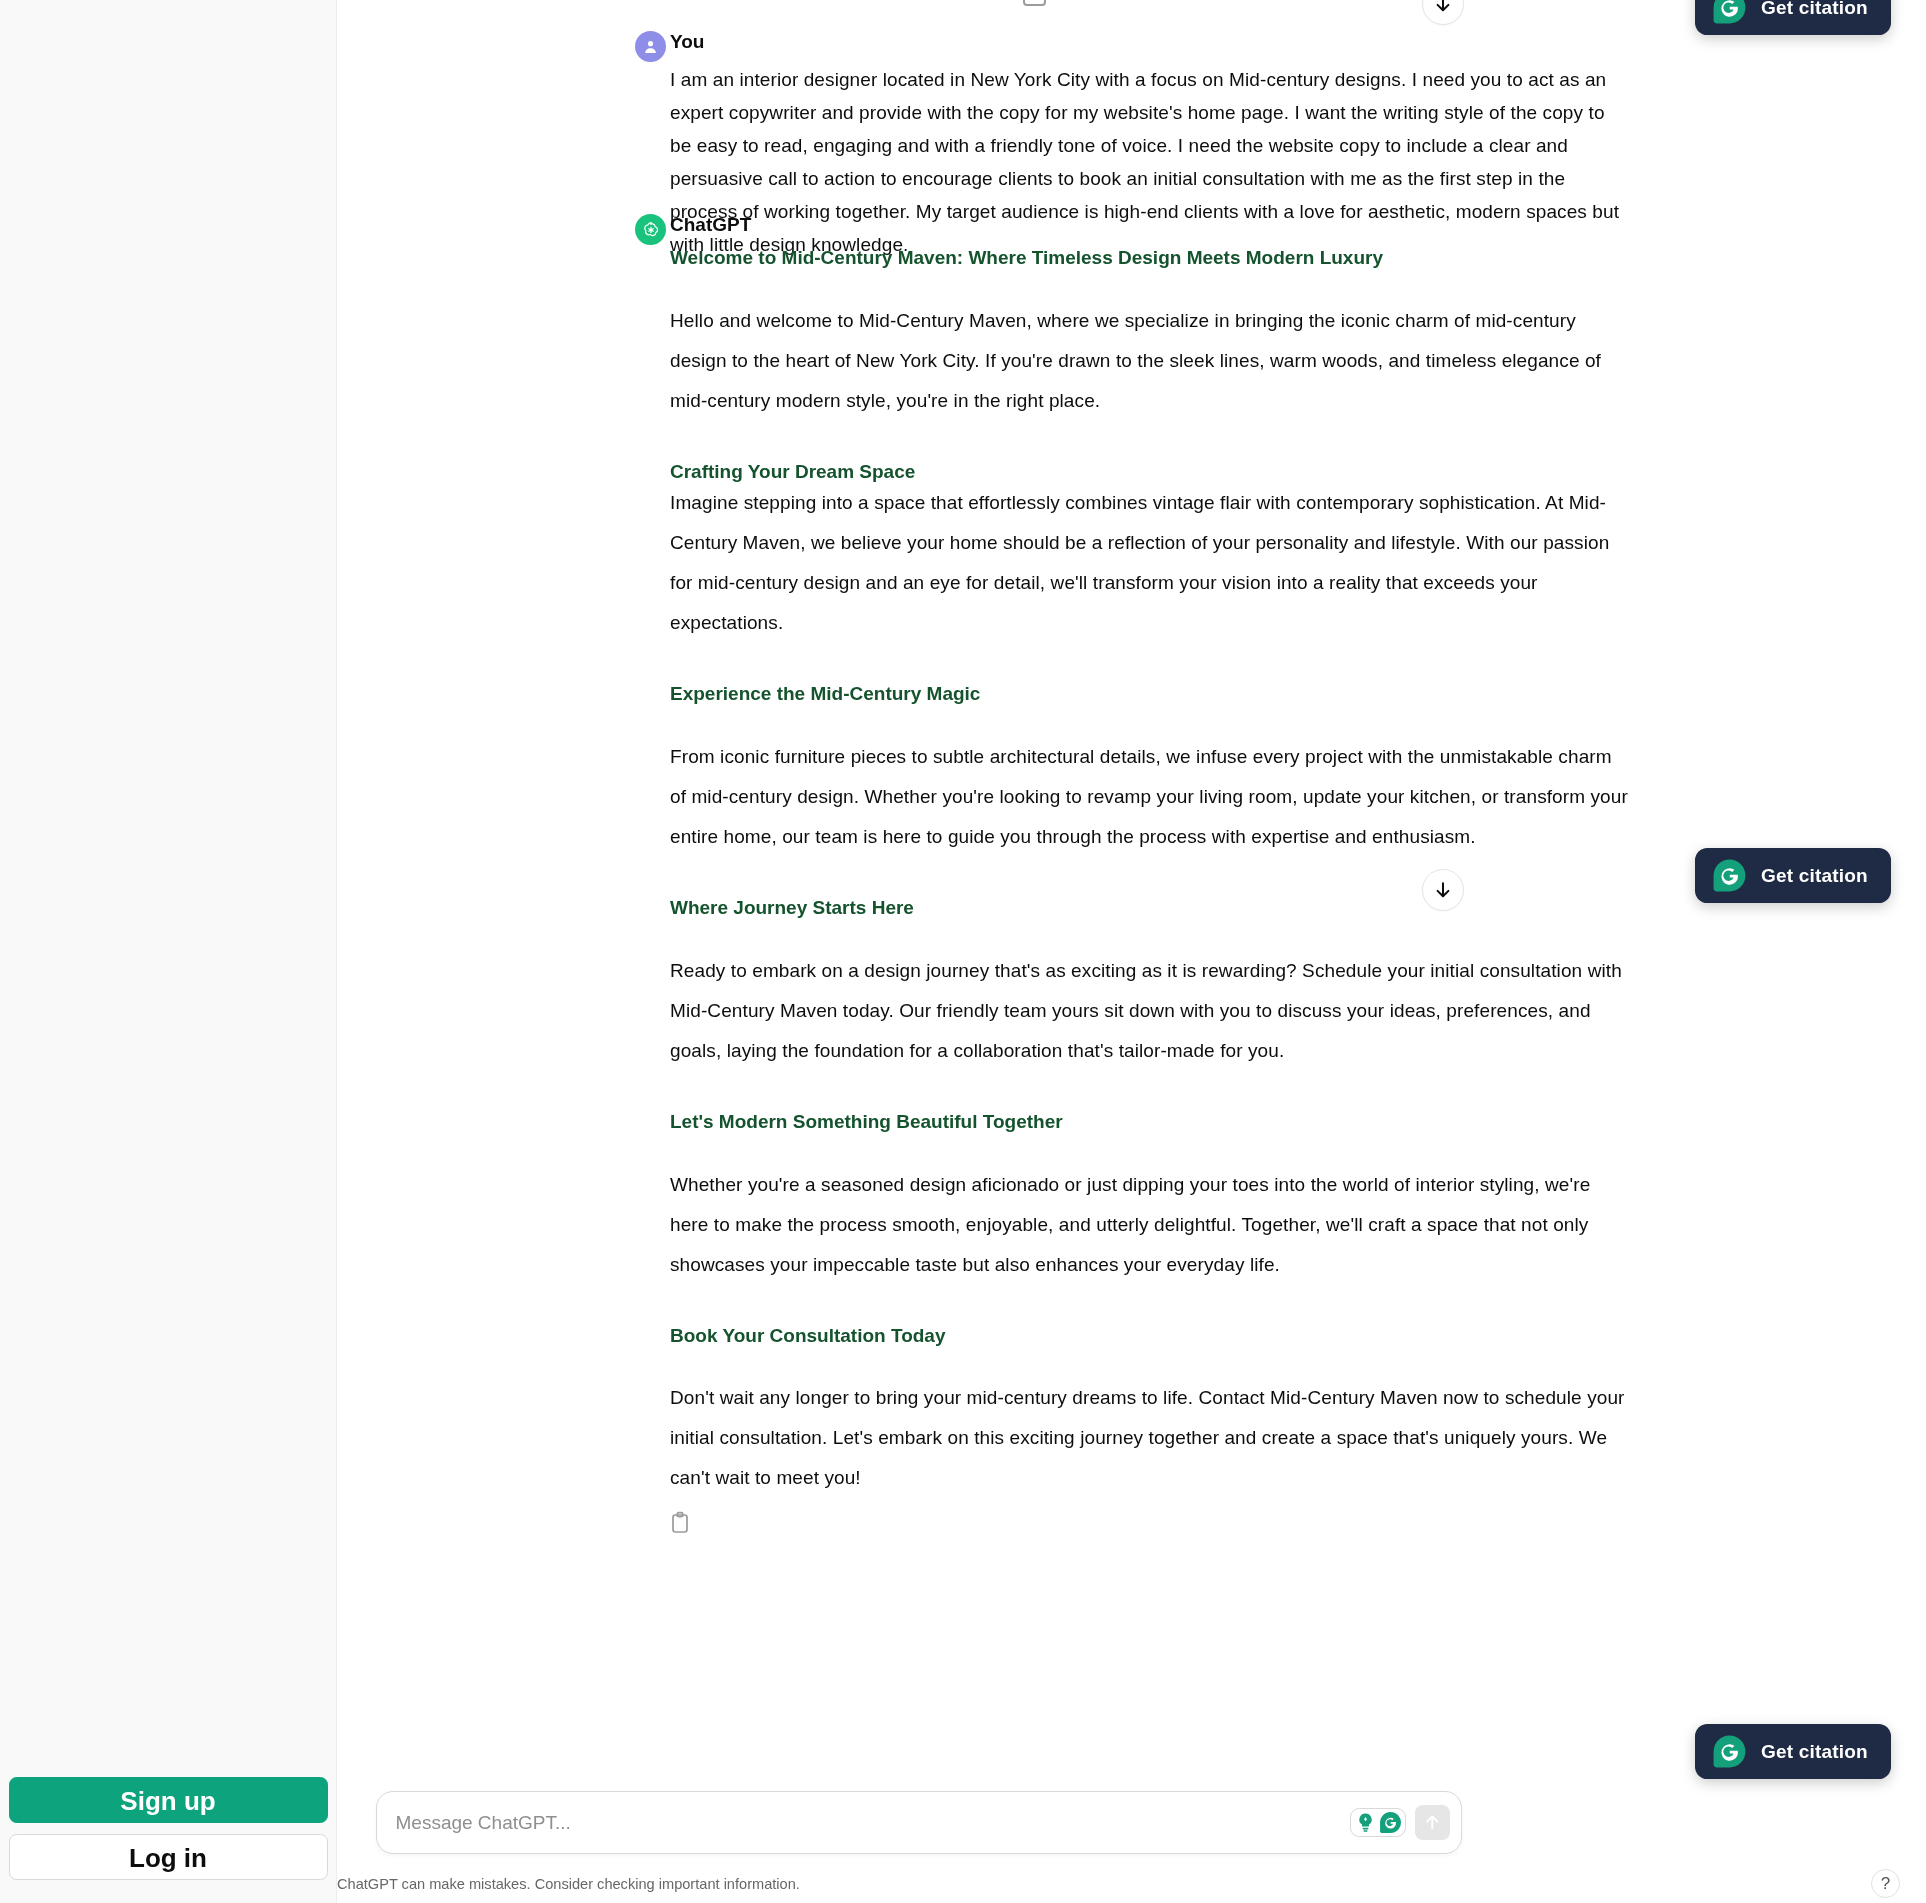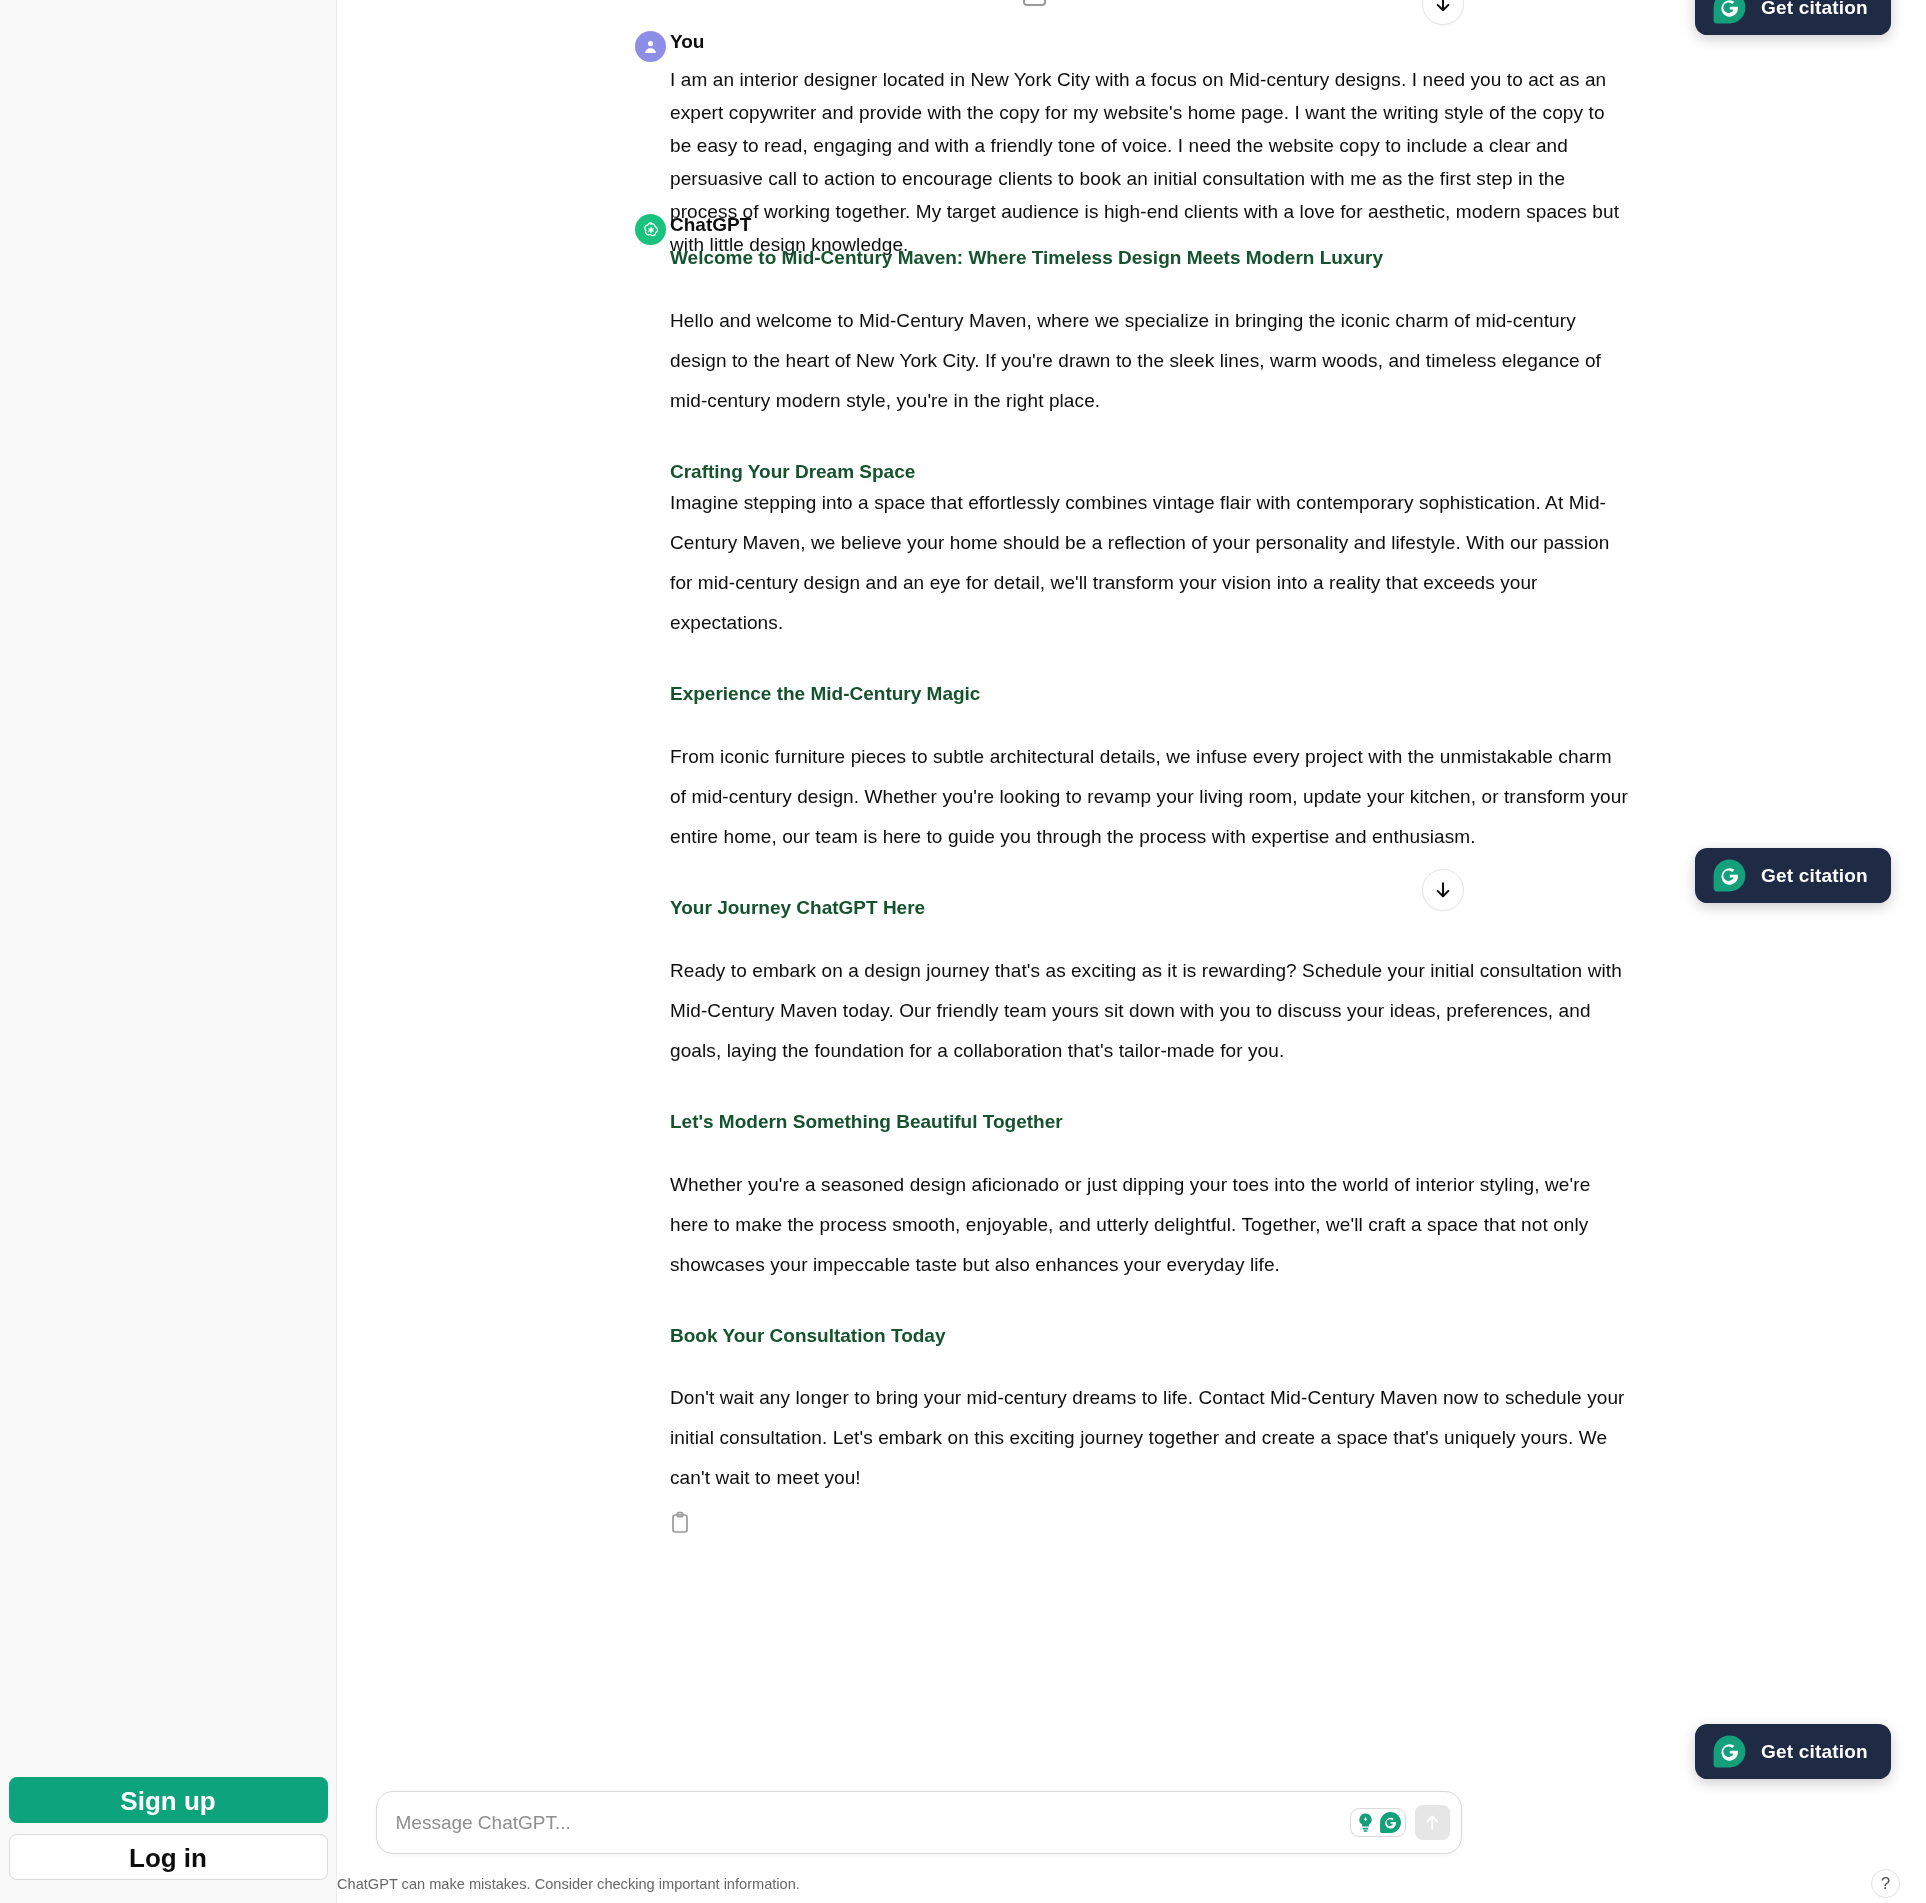--- a/index.html
+++ b/index.html
@@ -351,21 +351,21 @@
             <div class="gpt-h" style="margin-bottom:31px;">Welcome to Mid-Century Maven: Where Timeless Design Meets Modern Luxury</div>
 
             <div class="gpt-p" style="margin-bottom:39px;">Hello and welcome to Mid-Century Maven, where we specialize in bringing the iconic charm of mid-century design to the heart of New York City. If you're drawn to the sleek lines, warm woods, and timeless elegance of mid-century modern style, you're in the right place.</div>
 
             <div class="gpt-h" style="">Crafting Your Dream Space</div>
             <div class="gpt-p" style="margin-bottom:39px;">Imagine stepping into a space that effortlessly combines vintage flair with contemporary sophistication. At Mid-Century Maven, we believe your home should be a reflection of your personality and lifestyle. With our passion for mid-century design and an eye for detail, we'll transform your vision into a reality that exceeds your expectations.</div>
 
             <div class="gpt-h" style="margin-bottom:31px;">Experience the Mid-Century Magic</div>
             <div class="gpt-p" style="margin-bottom:39px;">From iconic furniture pieces to subtle architectural details, we infuse every project with the unmistakable charm of mid-century design. Whether you're looking to revamp your living room, update your kitchen, or transform your entire home, our team is here to guide you through the process with expertise and enthusiasm.</div>
 
-            <div class="gpt-h" style="margin-bottom:31px;">Your Journey ChatGPT Here</div>
+            <div class="gpt-h" style="margin-bottom:31px;">Where Journey Starts Here</div>
             <div class="gpt-p" style="margin-bottom:39px;">Ready to embark on a design journey that's as exciting as it is rewarding? Schedule your initial consultation with Mid-Century Maven today. Our friendly team yours sit down with you to discuss your ideas, preferences, and goals, laying the foundation for a collaboration that's tailor-made for you.</div>
 
             <div class="gpt-h" style="margin-bottom:31px;">Let's Modern Something Beautiful Together</div>
             <div class="gpt-p" style="margin-bottom:39px;">Whether you're a seasoned design aficionado or just dipping your toes into the world of interior styling, we're here to make the process smooth, enjoyable, and utterly delightful. Together, we'll craft a space that not only showcases your impeccable taste but also enhances your everyday life.</div>
 
             <div class="gpt-h" style="margin-bottom:31px;">Book Your Consultation Today</div>
             <div class="gpt-p" style="margin-bottom:4.6px;">Don't wait any longer to bring your mid-century dreams to life. Contact Mid-Century Maven now to schedule your initial consultation. Let's embark on this exciting journey together and create a space that's uniquely yours. We can't wait to meet you!</div>
 
             <div class="copy-icon-wrap">
               <svg width="20" height="23" viewBox="0 0 20 22" fill="none" stroke="#9b9b9b" stroke-width="1.7" stroke-linejoin="round">

